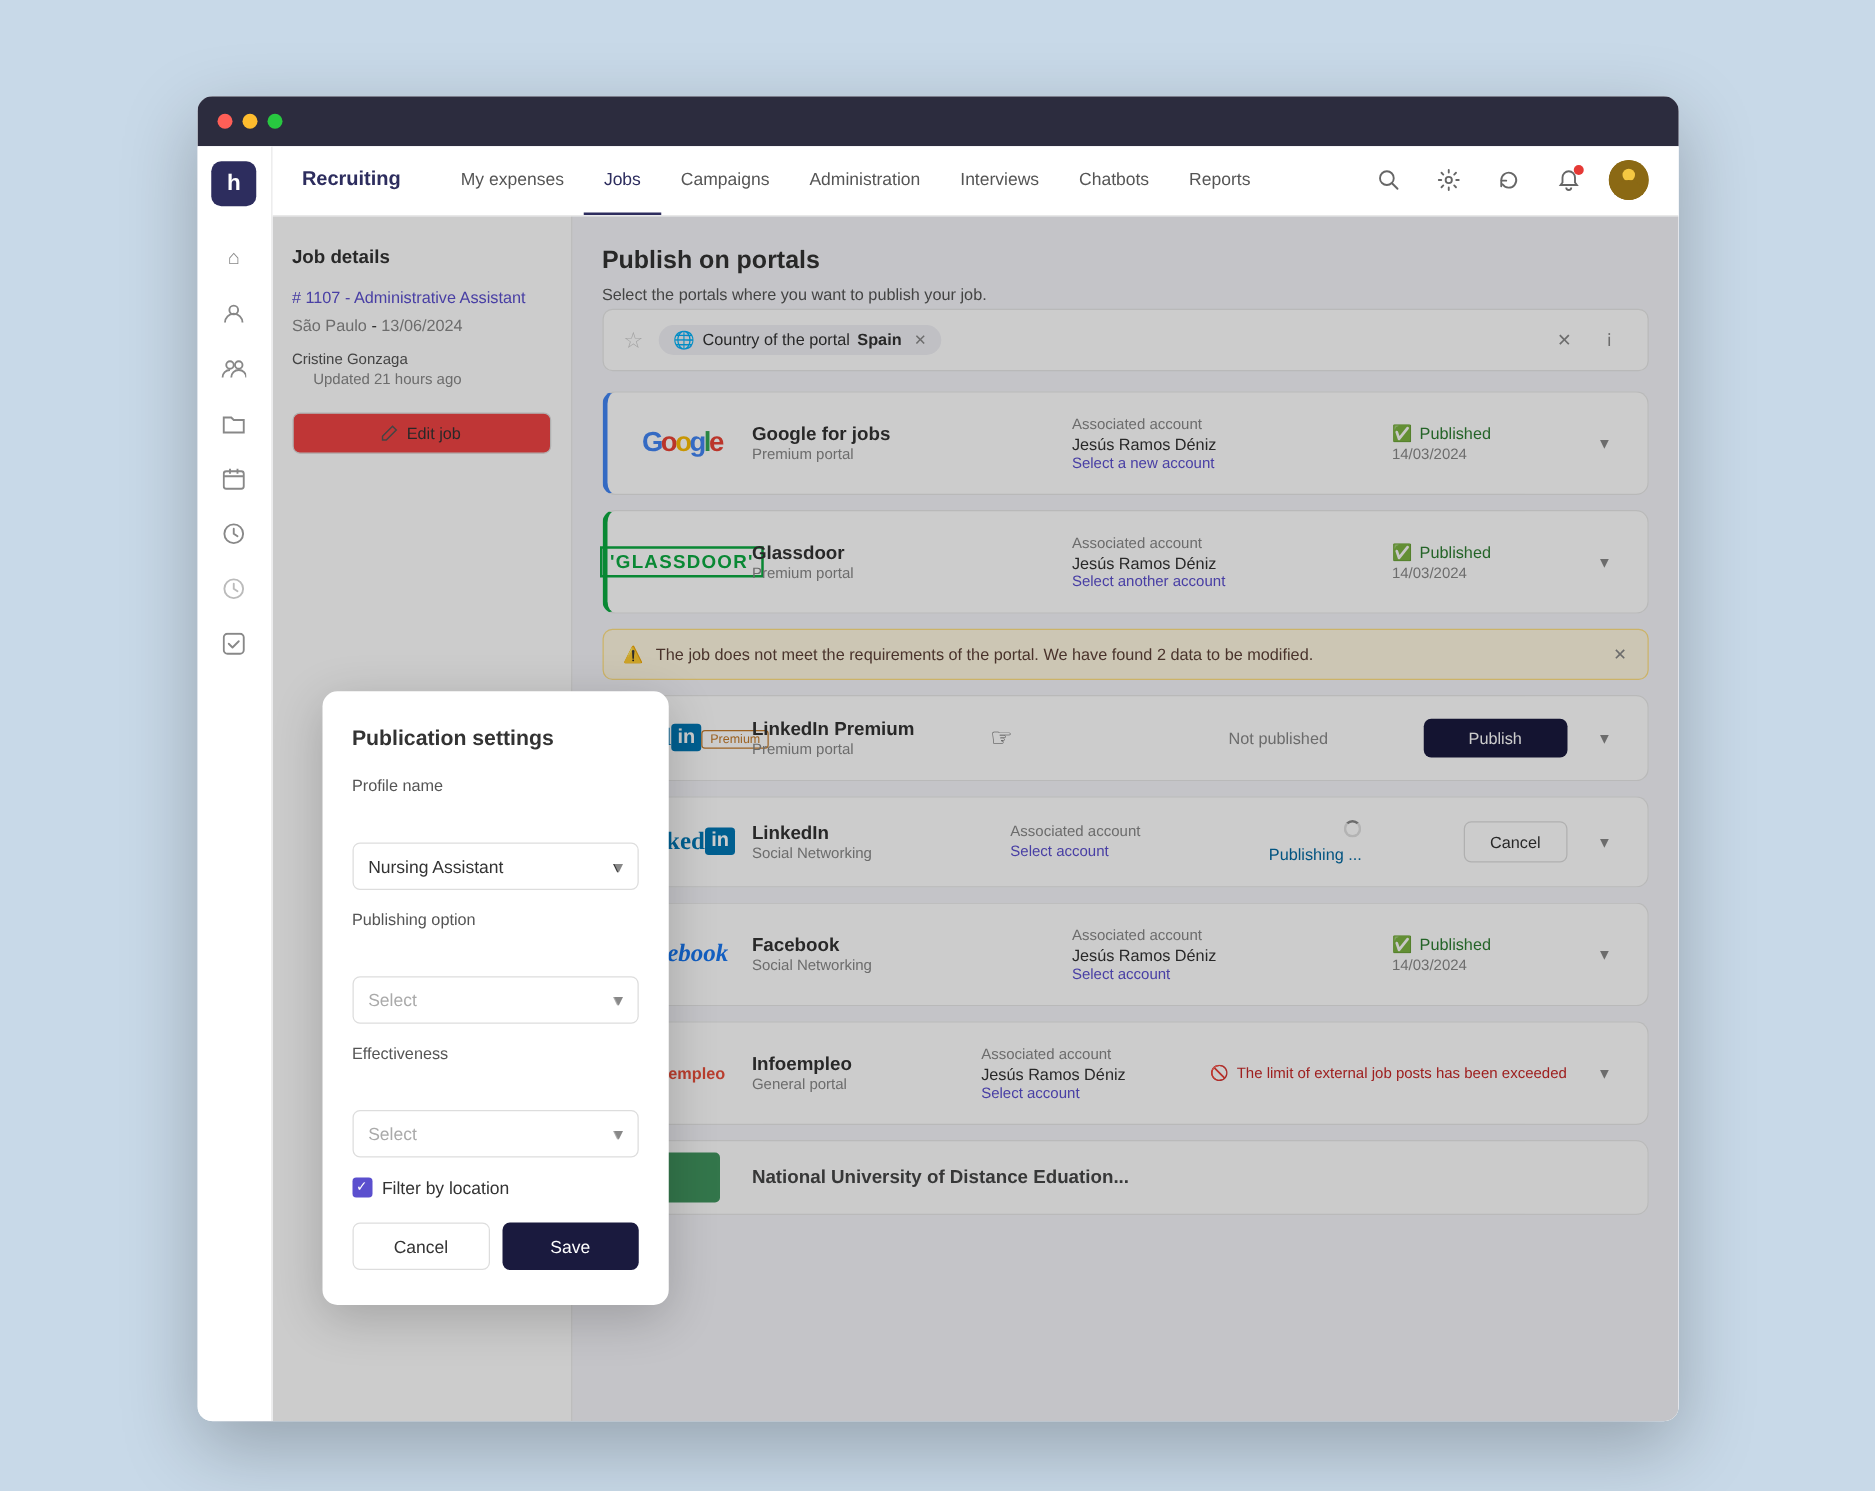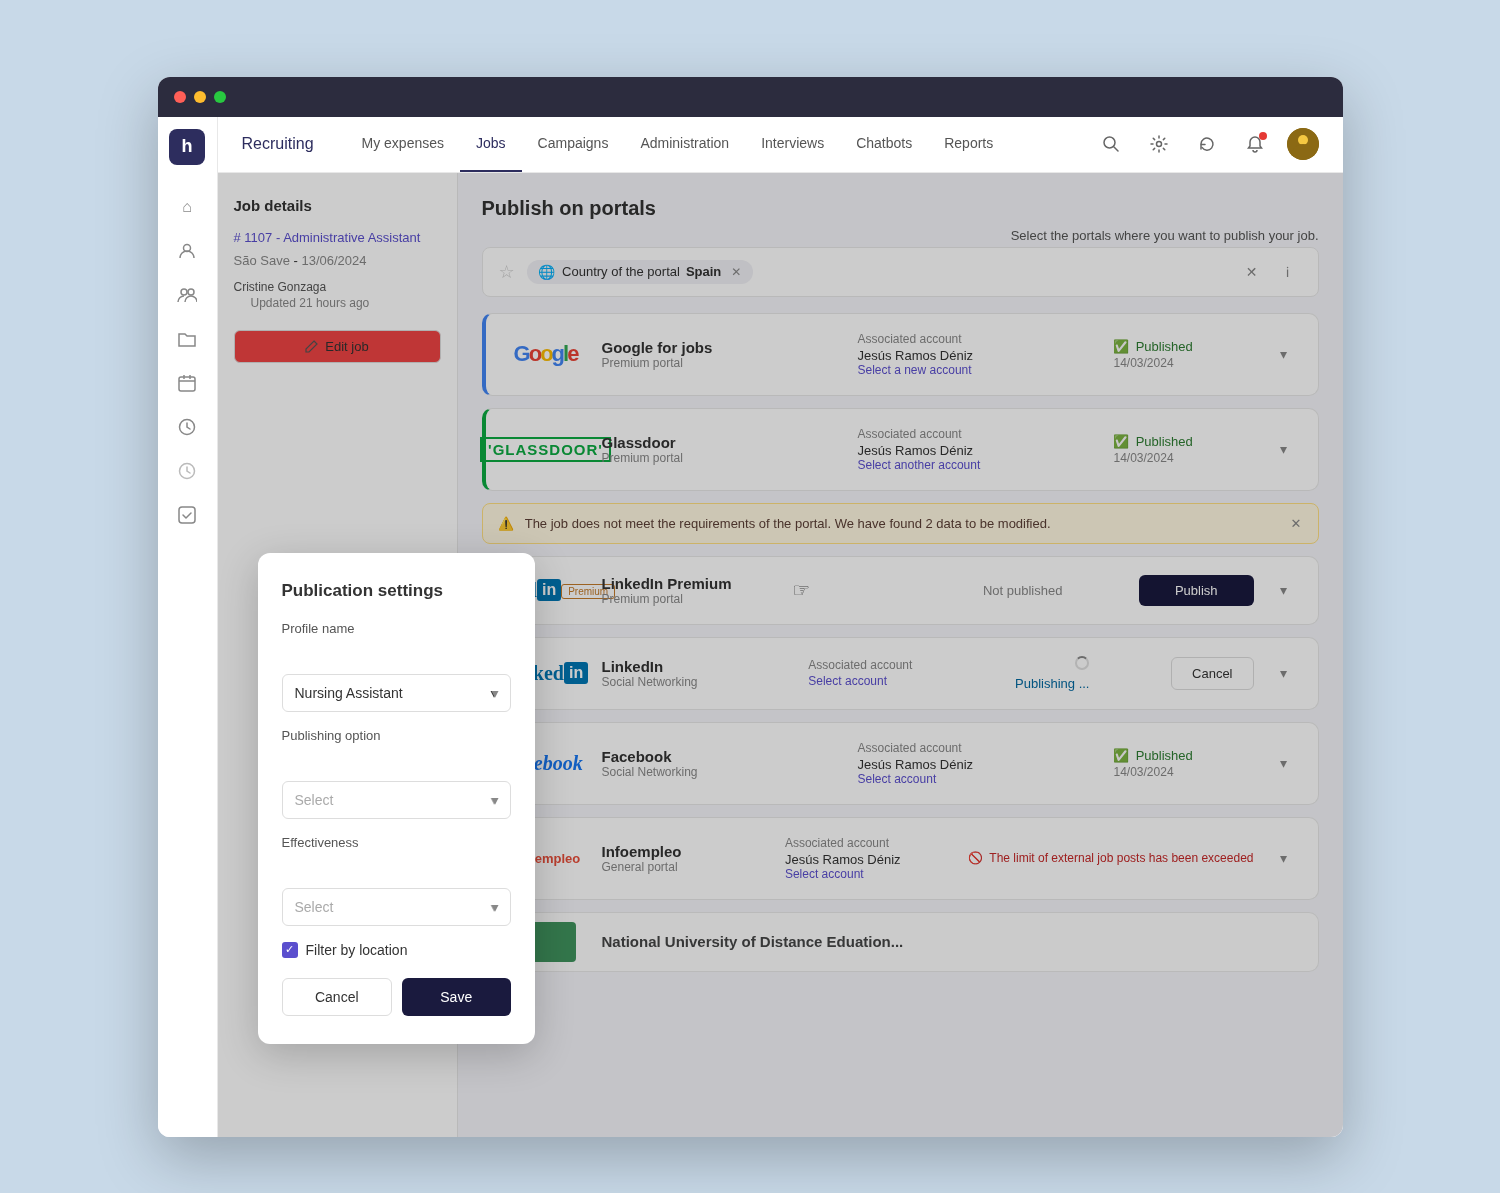--- a/index.html
+++ b/index.html
@@ -15,21 +15,21 @@
 
     .app-layout { display: flex; flex: 1; overflow: hidden; background: #f5f6fa; }
 
     .left-sidebar { width: 60px; background: #fff; border-right: 1px solid #e8e8e8; display: flex; flex-direction: column; align-items: center; padding: 12px 0; gap: 8px; flex-shrink: 0; }
     .sidebar-logo { width: 36px; height: 36px; background: #2d2d5e; border-radius: 8px; display: flex; align-items: center; justify-content: center; color: #fff; font-weight: bold; font-size: 18px; margin-bottom: 16px; }
     .sidebar-icon { width: 36px; height: 36px; display: flex; align-items: center; justify-content: center; border-radius: 8px; cursor: pointer; color: #888; font-size: 16px; }
 
     .main-content { flex: 1; display: flex; flex-direction: column; overflow: hidden; }
 
     .top-nav { background: #fff; border-bottom: 1px solid #e8e8e8; height: 56px; display: flex; align-items: center; padding: 0 24px; gap: 0; flex-shrink: 0; }
-    .nav-brand { font-size: 16px; font-weight: 400; color: #2d2d5e; margin-right: 32px; }
+    .nav-brand { font-size: 16px; font-weight: 700; color: #2d2d5e; margin-right: 32px; }
     .nav-items { display: flex; align-items: center; gap: 0; flex: 1; }
     .nav-item { padding: 0 16px; height: 56px; display: flex; align-items: center; font-size: 14px; color: #555; cursor: pointer; border-bottom: 2px solid transparent; white-space: nowrap; }
     .nav-item.active { color: #2d2d5e; border-bottom-color: #2d2d5e; font-weight: 500; }
     .nav-actions { display: flex; align-items: center; gap: 16px; margin-left: auto; }
     .nav-action-icon { width: 32px; height: 32px; display: flex; align-items: center; justify-content: center; cursor: pointer; color: #666; font-size: 16px; border-radius: 6px; position: relative; }
     .notification-badge { position: absolute; top: 4px; right: 4px; width: 8px; height: 8px; background: #e53935; border-radius: 50%; }
     .avatar { width: 32px; height: 32px; border-radius: 50%; background: #8b6914; overflow: hidden; display: flex; align-items: center; justify-content: center; color: #fff; font-size: 12px; }
 
     .content-area { display: flex; flex: 1; overflow: hidden; }
 
@@ -37,21 +37,21 @@
     .job-details-title { font-size: 15px; font-weight: 600; color: #333; margin-bottom: 16px; }
     .job-ref { color: #5b4fce; font-size: 13px; font-weight: 500; margin-bottom: 8px; cursor: pointer; }
     .job-location { font-size: 13px; color: #333; margin-bottom: 4px; }
     .job-location span { color: #888; }
     .job-author { font-size: 12px; color: #555; margin-bottom: 2px; margin-top: 12px; }
     .job-updated { font-size: 12px; color: #888; padding-left: 17px; }
     .edit-job-btn { margin-top: 20px; width: 100%; padding: 8px 0; border: 1px solid #ddd; border-radius: 6px; background: #ef4444; color: #333; font-size: 13px; cursor: pointer; display: flex; align-items: center; justify-content: center; gap: 6px; }
 
     .portals-area { flex: 1; padding: 24px; overflow-y: auto; background: #f5f6fa; }
     .portals-title { font-size: 20px; font-weight: 600; color: #333; margin-bottom: 8px; }
-    .portals-subtitle { font-size: 13px; color: #555; margin-bottom: 4px; text-align: right; }
+    .portals-subtitle { font-size: 13px; color: #555; margin-bottom: 4px; }
     .portals-note { font-size: 13px; color: #555; margin-bottom: 20px; }
 
     .filter-bar { background: #fff; border: 1px solid #e8e8e8; border-radius: 8px; padding: 10px 16px; display: flex; align-items: center; gap: 12px; margin-bottom: 16px; }
     .filter-star { color: #ccc; font-size: 18px; cursor: pointer; }
     .filter-chip { display: flex; align-items: center; gap: 6px; background: #f0f0f5; border-radius: 20px; padding: 4px 12px; font-size: 13px; color: #333; }
     .filter-chip-icon { font-size: 14px; }
     .filter-chip-close { cursor: pointer; color: #888; font-size: 12px; margin-left: 4px; }
     .filter-bar-actions { margin-left: auto; display: flex; gap: 8px; }
     .filter-icon-btn { width: 28px; height: 28px; display: flex; align-items: center; justify-content: center; border-radius: 6px; cursor: pointer; color: #888; font-size: 14px; }
 
@@ -226,21 +226,21 @@
           </div>
         </div>
       </div>
 
       <div class="content-area" style="position:relative;">
 
         <div class="job-sidebar">
           <div class="job-details-title">Job details</div>
           <div class="job-ref"># 1107 - Administrative Assistant</div>
           <div class="job-location">
-            <span>São Save</span> - <span>13/06/2024</span>
+            <span>São Paulo</span> - <span>13/06/2024</span>
           </div>
           <div class="job-author">Cristine Gonzaga</div>
           <div class="job-updated">Updated 21 hours ago</div>
           <button class="edit-job-btn">
             <svg width="14" height="14" viewBox="0 0 14 14" fill="none">
                 <path d="M9 2l3 3L4 13H1v-3L9 2z" stroke="#555" stroke-width="1.2"></path>
               </svg>
             <span>Edit job</span>
           </button>
         </div>

